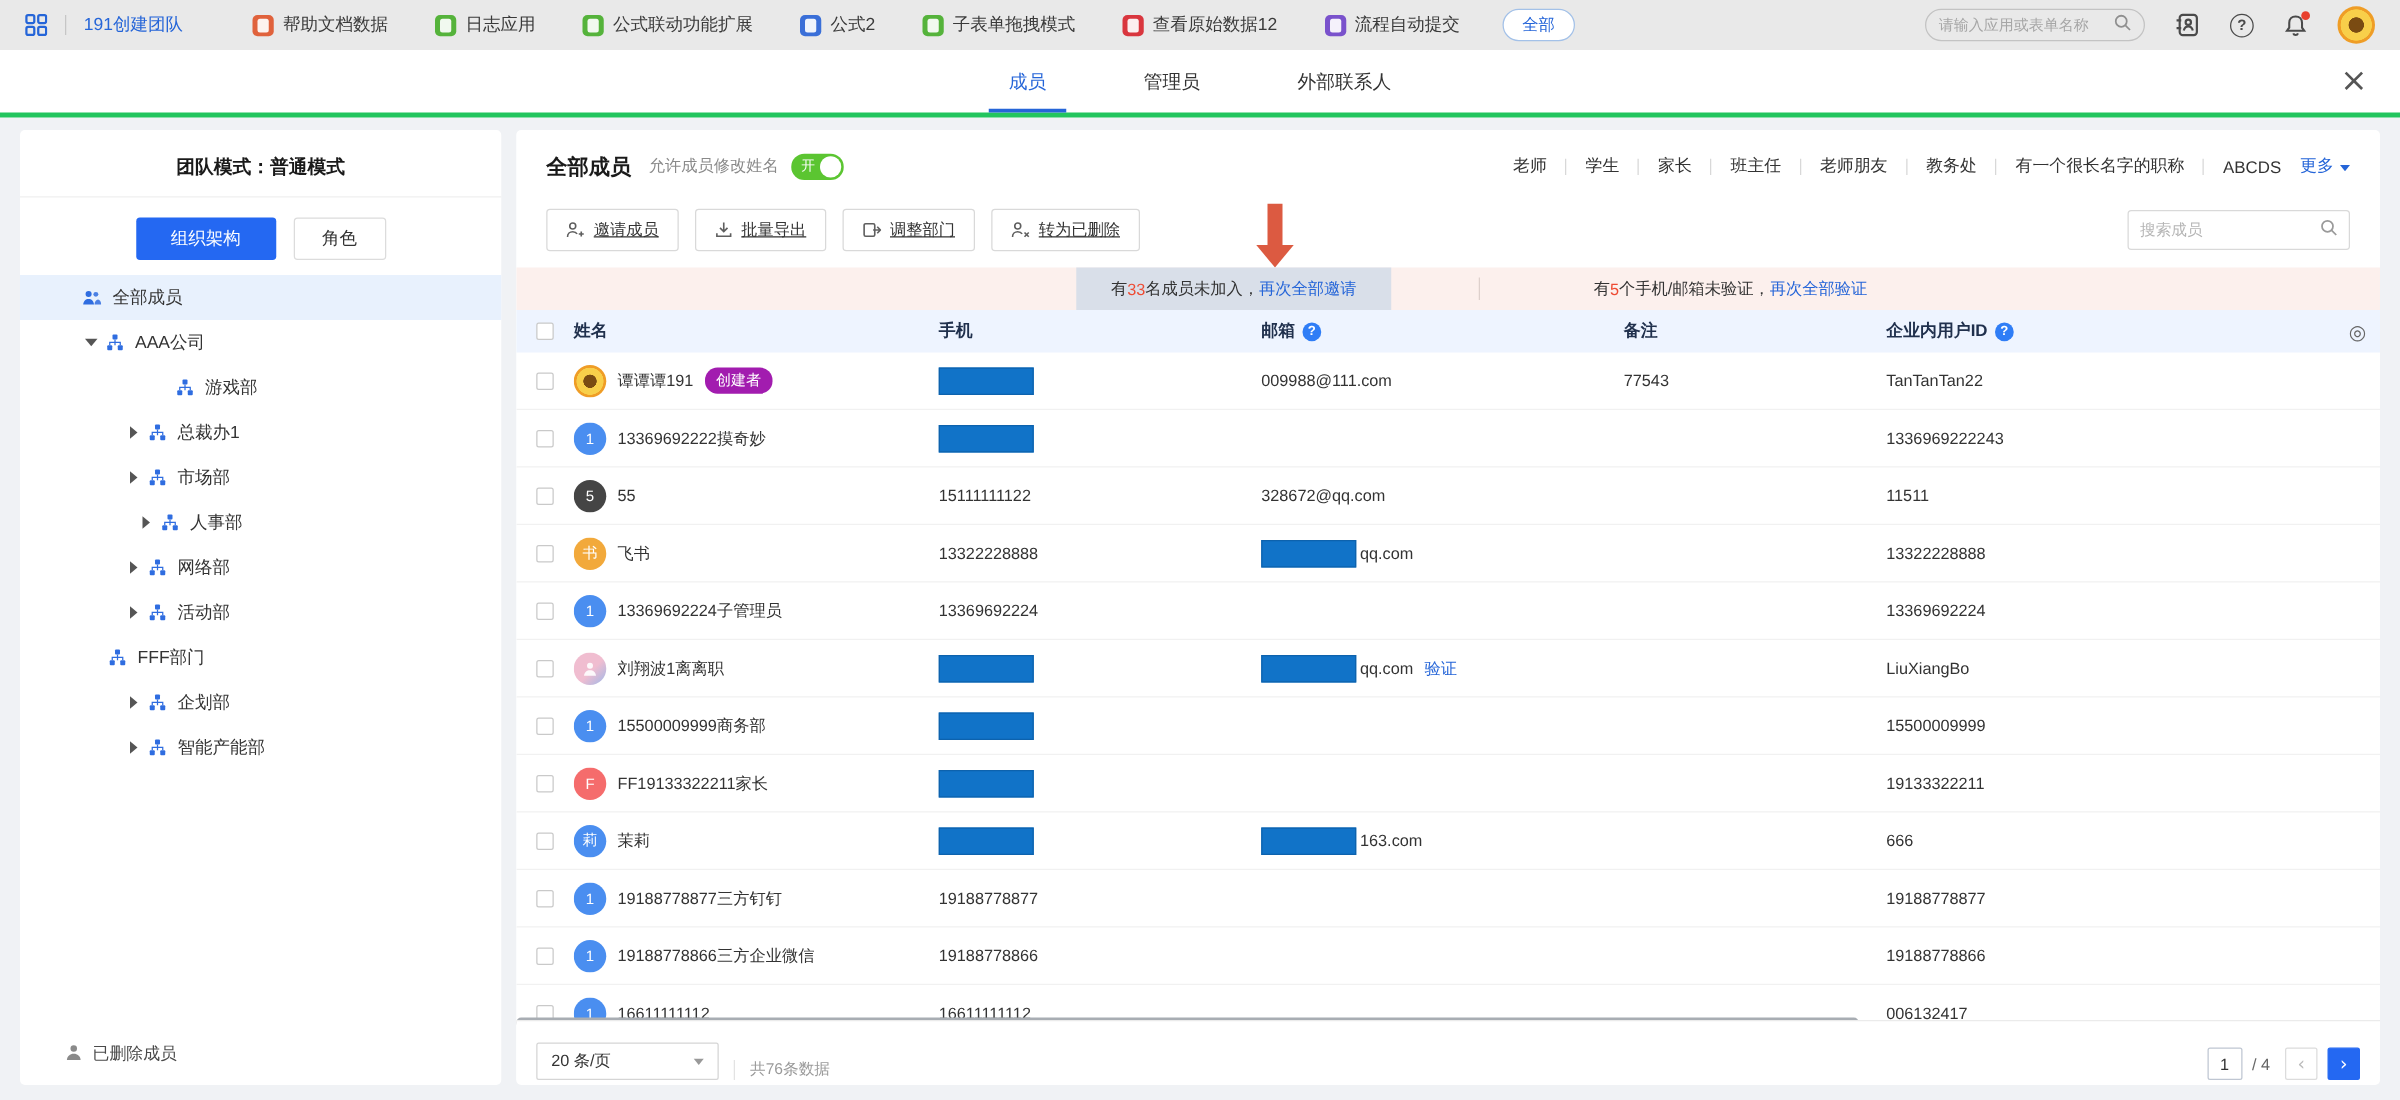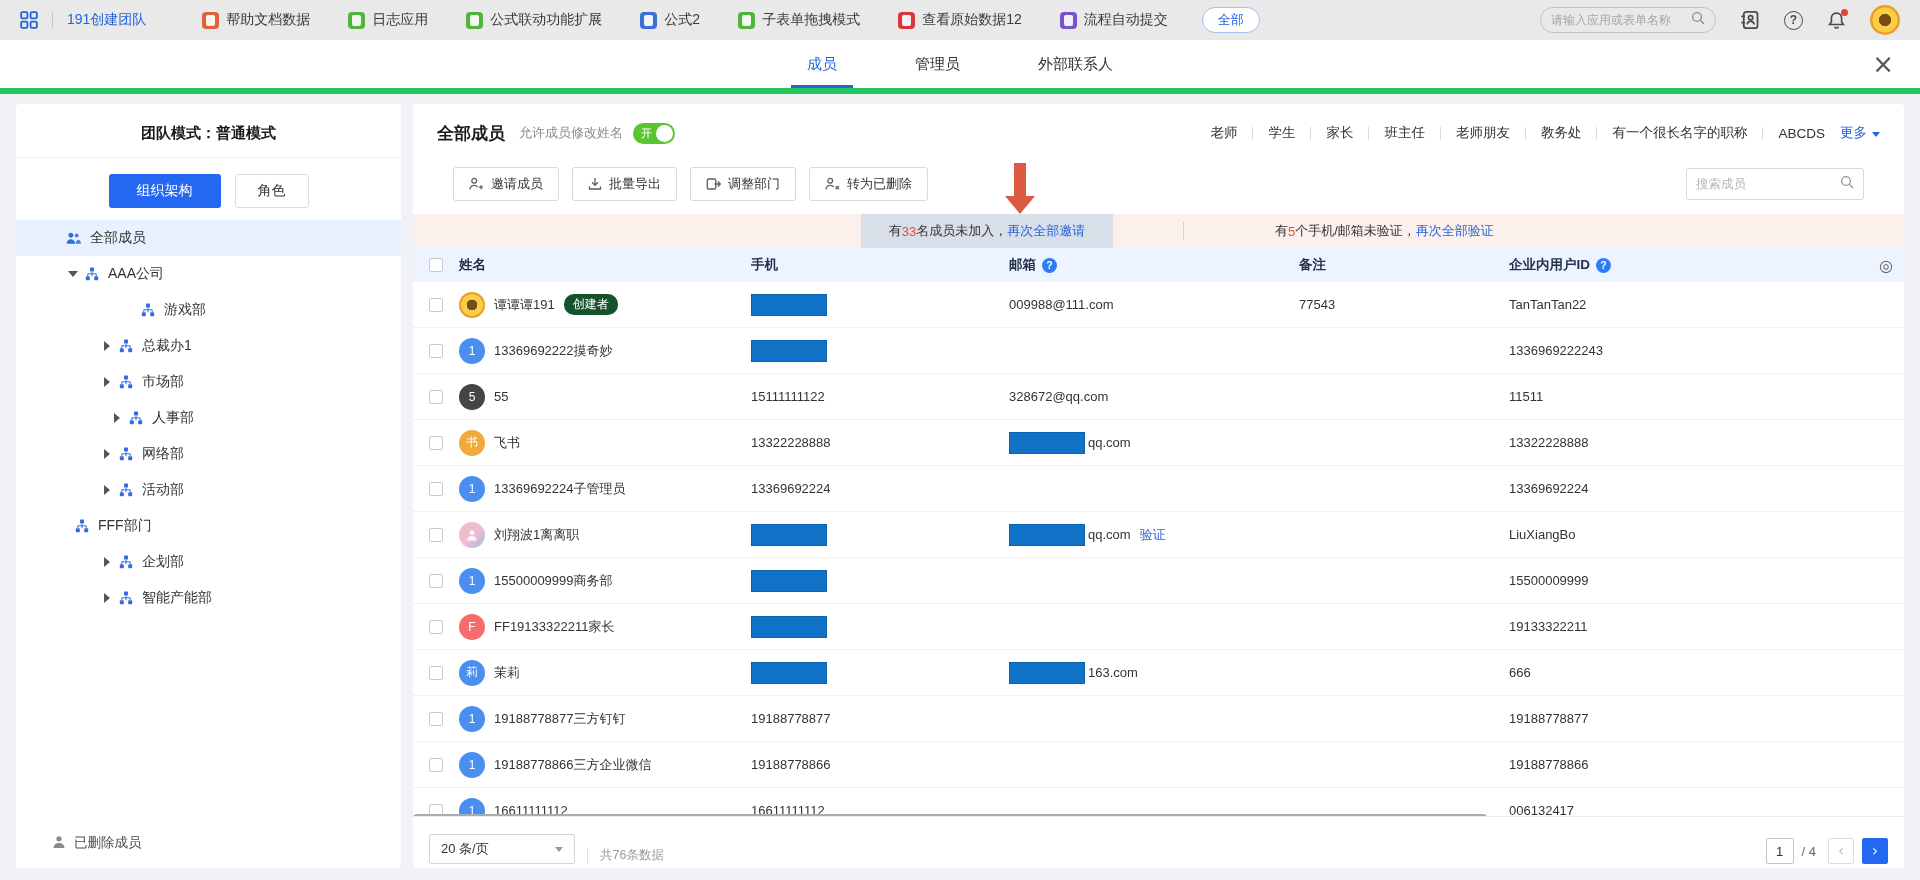--- a/index.html
+++ b/index.html
@@ -25,21 +25,21 @@
   .tb-search input::placeholder { color:#a6a6a6; }
   .tb-icon { position:relative; display:inline-flex; cursor:pointer; }
   .help-circle { width:19px; height:19px; border:1.6px solid #4a4a4a; border-radius:50%;
     display:flex; align-items:center; justify-content:center; font-size:12px; font-weight:bold; color:#4a4a4a; }
   .bell-dot { position:absolute; right:-2px; top:-2px; width:7px; height:7px; background:#e8402e; border-radius:50%; }
   .tb-avatar { width:30px; height:30px; border-radius:50%;
     background:radial-gradient(circle at 50% 50%, #7a4b12 0 28%, #f8cf4a 30% 58%, #ef9d26 60%); cursor:pointer; }
 
   
   .tabbar { height:54px; background:#fff; display:flex; justify-content:center; align-items:stretch; gap:78px;
-    position:relative; border-bottom:6px solid #22c55e; }
+    position:relative; border-bottom:4px solid #22c55e; }
   .tab { display:flex; align-items:center; font-size:15px; color:#333; position:relative; cursor:pointer; }
   .tab.active { color:#2565d8; }
   .tab.active::after { content:''; position:absolute; bottom:0; left:50%; transform:translateX(-50%);
     width:62px; height:3px; background:#2565d8; }
   .close-x { position:absolute; right:26px; top:50%; transform:translateY(-50%);
     font-size:26px; color:#555; line-height:1; cursor:pointer; font-family:"DejaVu Sans",sans-serif; }
 
   
   .content { position:absolute; top:94px; left:0; right:0; bottom:0; padding:10px 16px 12px; display:flex; gap:12px; }
   .sidebar { width:385px; background:#fff; border-radius:4px; position:relative; padding-top:2px; }
@@ -69,21 +69,21 @@
   .toggle { margin-left:10px; width:42px; height:21px; border-radius:11px; background:#5bc531; position:relative;
     color:#fff; font-size:11px; line-height:21px; padding-left:8px; cursor:pointer; }
   .toggle::after { content:''; position:absolute; right:2px; top:2px; width:17px; height:17px; background:#fff; border-radius:50%; }
   .m-roles { margin-left:auto; display:flex; align-items:center; gap:15px; font-size:13.5px; color:#333; }
   .role { cursor:pointer; white-space:nowrap; }
   .role-div { width:1px; height:13px; background:#d8d8d8; }
   .more { color:#2565d8; cursor:pointer; display:flex; align-items:center; gap:5px; }
   .mini-caret { width:0; height:0; border-left:4px solid transparent; border-right:4px solid transparent; border-top:5px solid #2565d8; margin-top:2px; }
 
   
-  .m-toolbar { display:flex; align-items:center; gap:13px; padding:0 24px; height:36px; margin:4px 16px 12px; position:relative; }
+  .m-toolbar { display:flex; align-items:center; gap:13px; padding:0 24px; height:36px; margin:4px 0 12px; position:relative;text-decoration:underline; }
   .tool-btn { height:34px; border:1px solid #d9d9d9; border-radius:3px; background:#fff; display:flex; align-items:center;
     gap:7px; padding:0 15px; font-size:13px; color:#333; cursor:pointer; }
   .member-search { position:absolute; right:24px; top:2px; width:178px; height:32px; border:1px solid #d9d9d9;
     border-radius:3px; display:flex; align-items:center; padding:0 9px; gap:6px; }
   .member-search input { border:none; outline:none; flex:1; font-size:12.5px; min-width:0;
     font-family:"Liberation Sans","DejaVu Sans",sans-serif; }
   .member-search input::placeholder { color:#b5b5b5; }
 
   
   .banner { position:relative; height:34px; background:#fcf0ed; }
@@ -107,21 +107,21 @@
   .gear { font-size:16px; color:#666; cursor:pointer; text-align:center; font-family:"DejaVu Sans",sans-serif; }
   .rows-wrap { height:540px; overflow:hidden; position:relative; }
   .trow { height:46px; border-bottom:1px solid #f1f1f1; font-size:13px; color:#333; }
   .cb-cell { display:flex; justify-content:center; }
   .cbox { width:14px; height:14px; border:1px solid #c9c9c9; border-radius:2px; background:#fff; cursor:pointer; }
   .name-cell { display:flex; align-items:center; gap:9px; overflow:hidden; }
   .avatar { width:26px; height:26px; border-radius:50%; flex:0 0 auto; display:flex; align-items:center; justify-content:center;
     color:#fff; font-size:12px; }
   .avatar.sunflower { background:radial-gradient(circle at 50% 50%, #7a4b12 0 28%, #f8cf4a 30% 58%, #ef9d26 60%); }
   .avatar.photo { background:linear-gradient(135deg,#f0bdd0 0 55%,#9db8e8); }
-  .badge { background:#14532d; color:#fff; font-size:12px; border-radius:10px; padding:2px 9px; white-space:nowrap; }
+  .badge { background:#a21caf; color:#fff; font-size:12px; border-radius:10px; padding:2px 9px; white-space:nowrap; }
   .redact { display:inline-block; width:76px; height:22px; background:#1173c8; border:1px solid #0d62ad; vertical-align:middle; }
   .email-cell { display:flex; align-items:center; gap:3px; }
   .hscroll { position:absolute; left:0; bottom:0; height:8px; width:72%; background:#a8adb3; border-radius:4px; cursor:pointer; }
 
   
   .m-footer { position:absolute; left:0; right:0; bottom:4px; height:48px; background:#fff; border-top:1px solid #ebebeb;
     display:flex; align-items:flex-end; padding:0 16px; }
   .psize { width:146px; height:30px; border:1px solid #d5d5d5; border-radius:2px; display:flex; align-items:center;
     justify-content:space-between; padding:0 11px; font-size:13px; color:#333; cursor:pointer; background:#fff; }
   .psize-caret { width:0; height:0; border-left:4px solid transparent; border-right:4px solid transparent; border-top:5px solid #999; }
@@ -345,21 +345,21 @@
               <g fill="#2f6de0">
                 <rect x="5" y="0.5" width="4" height="4" rx="0.8"></rect>
                 <rect x="0.8" y="9.2" width="4" height="4" rx="0.8"></rect>
                 <rect x="9.2" y="9.2" width="4" height="4" rx="0.8"></rect>
               </g>
               <path d="M7 4.5v2.3M2.8 9.2V6.8h8.4v2.4M7 6.8v2.4" stroke="#2f6de0" fill="none"></path>
             </svg>
           </span>
           <span>活动部</span>
         </div>
-        <div class="tree-item" style="padding-left: 42px;">
+        <div class="tree-item" style="padding-left: 54px;">
           <span class="caret"></span>
           <span class="tree-ic" style="display: inline-flex;">
             <svg width="14" height="14" viewBox="0 0 14 14">
               <g fill="#2f6de0">
                 <rect x="5" y="0.5" width="4" height="4" rx="0.8"></rect>
                 <rect x="0.8" y="9.2" width="4" height="4" rx="0.8"></rect>
                 <rect x="9.2" y="9.2" width="4" height="4" rx="0.8"></rect>
               </g>
               <path d="M7 4.5v2.3M2.8 9.2V6.8h8.4v2.4M7 6.8v2.4" stroke="#2f6de0" fill="none"></path>
             </svg>

